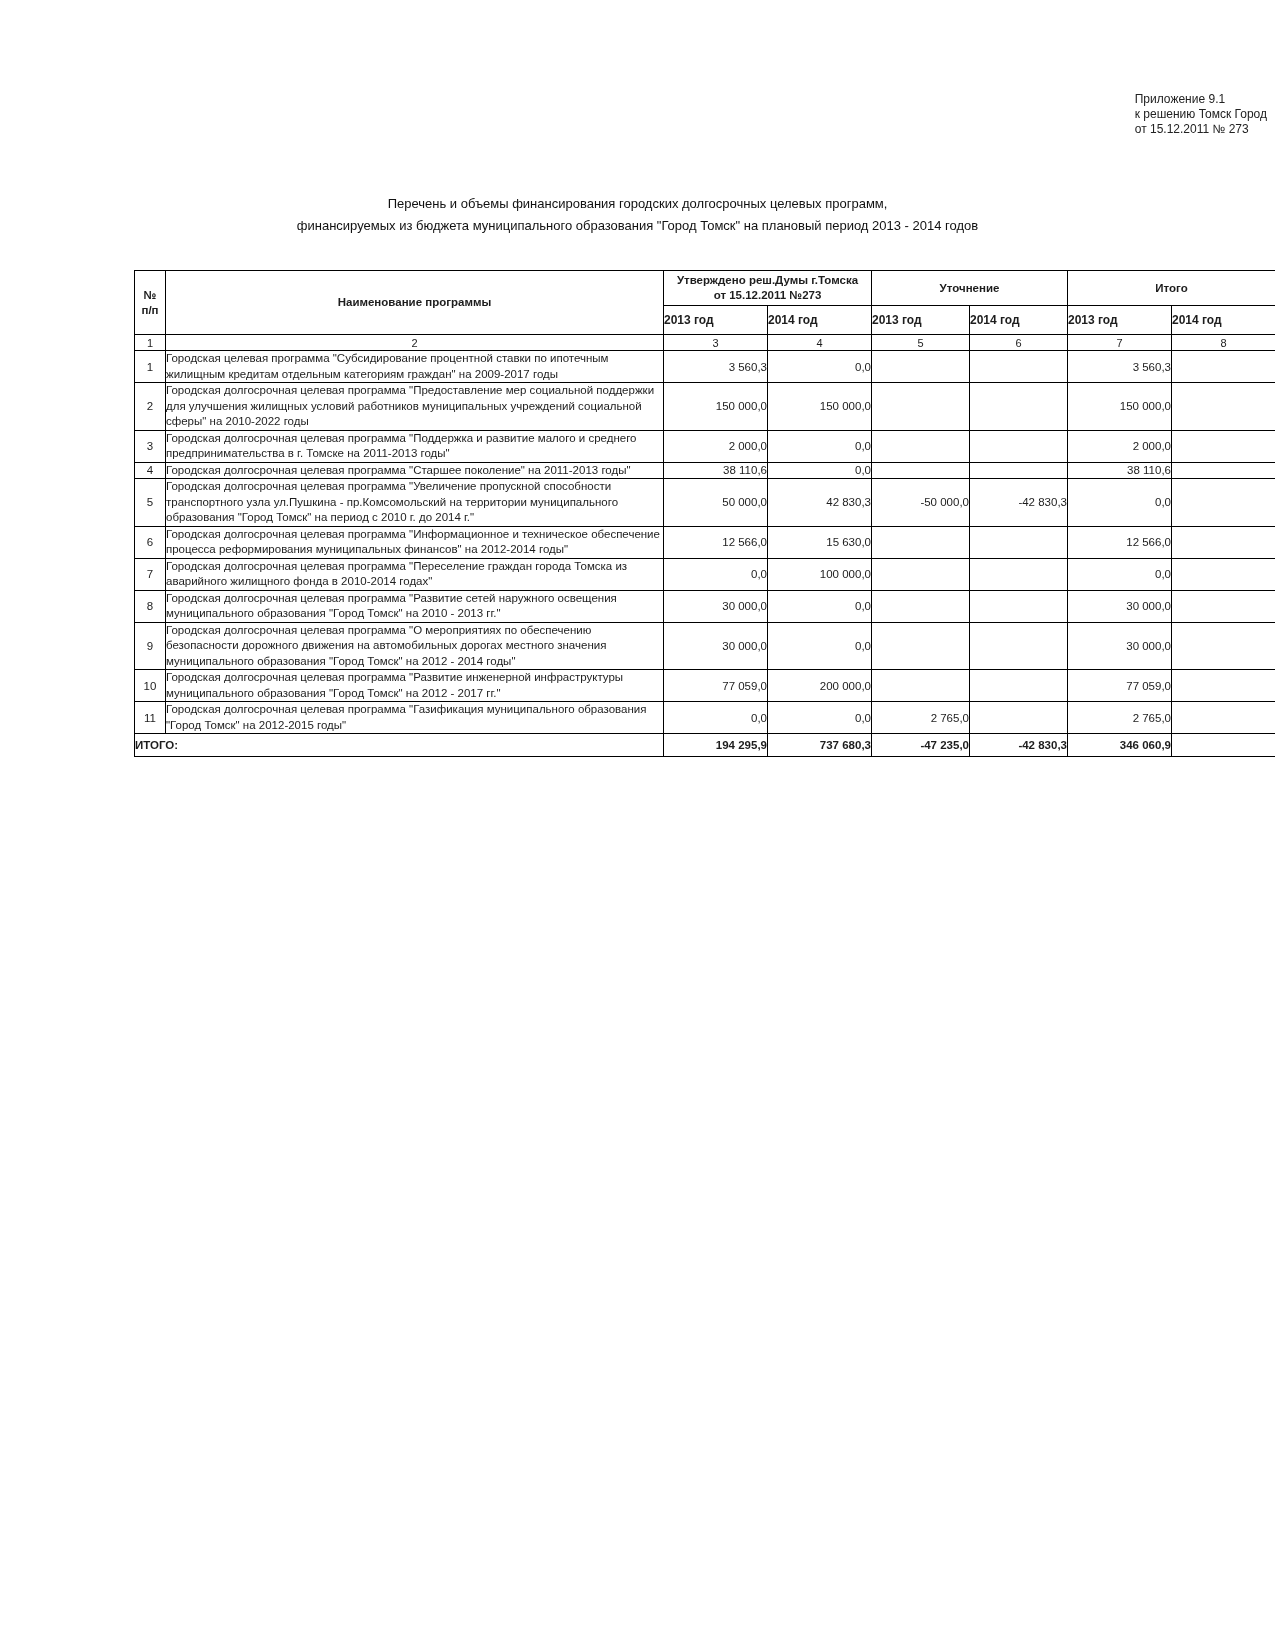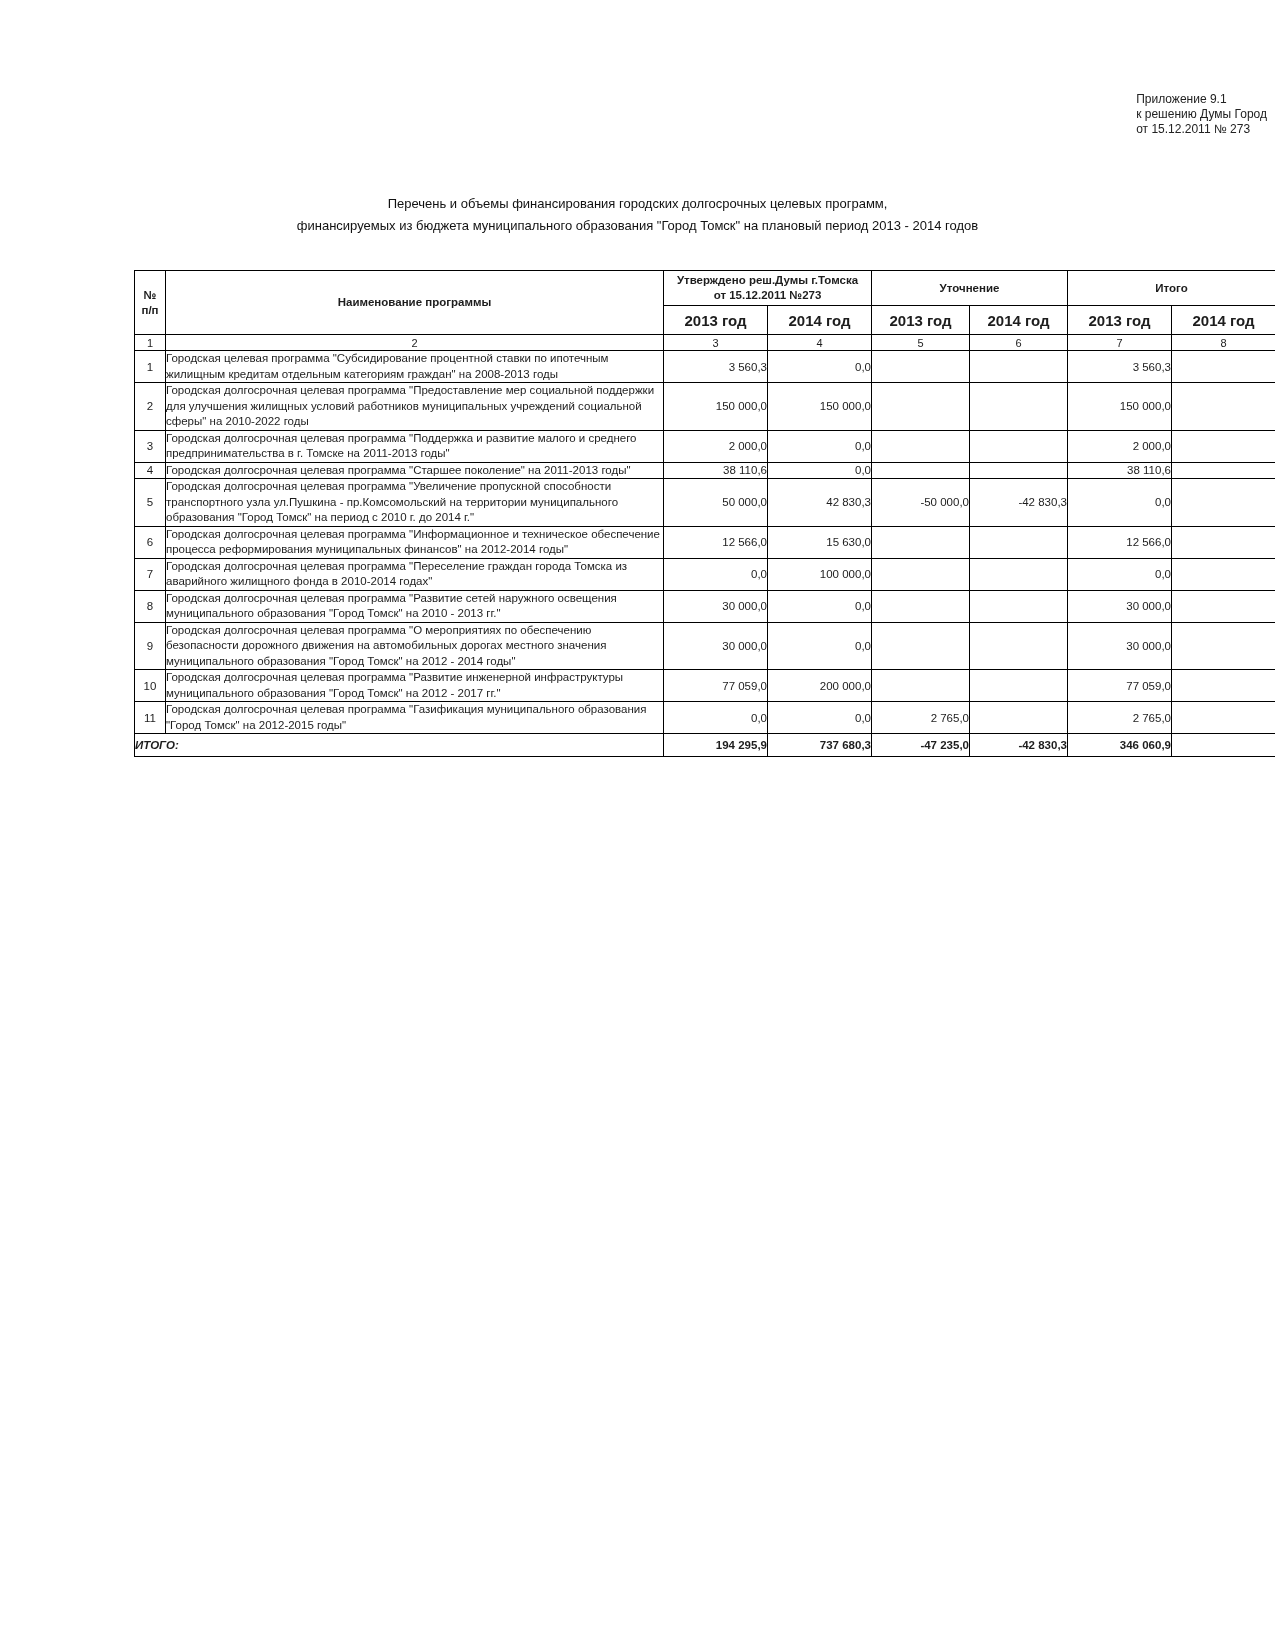--- a/index.html
+++ b/index.html
@@ -61,23 +61,23 @@
     padding: 0;
   }
   .hd {
     text-align: center;
     font-weight: bold;
     font-size: 11.5px;
     line-height: 15px;
     padding: 4px 3px;
   }
   .hd-small {
-    text-align: center;
+    text-align: left;
     font-weight: bold;
-    font-size: 15px;
+    font-size: 12px;
     padding: 5px 2px;
   }
   .numrow td {
     text-align: center;
     font-size: 11px;
     padding: 2px 0;
     height: 15px;
   }
   .c-no {
     text-align: center;
@@ -98,34 +98,33 @@
   }
   .total-row td {
     font-weight: bold;
     height: 22px;
   }
   .total-label {
     text-align: left;
     padding-left: 7px;
     font-weight: bold;
     font-size: 11.5px;
-    font-style: italic;
   }
   .w-no   { width: 30px; }
   .w-name { width: 498px; }
   .w-val  { width: 104px; }
   .w-val2 { width: 98px; }
   .w-val3 { width: 104px; }
 </style>
 </head>
 <body>
 
 <div class="doc-header">
   <div>Приложение 9.1</div>
-  <div>к решению Думы Город</div>
+  <div>к решению Томск Город</div>
   <div>от 15.12.2011 № 273</div>
 </div>
 
 <div class="doc-title">
   <span>Перечень и объемы финансирования городских долгосрочных целевых программ,</span>
   <span class="line2">финансируемых из бюджета муниципального образования "Город Томск" на плановый период 2013 - 2014 годов</span>
 </div>
 
 <div class="table-wrap">
   <table class="fin">
@@ -169,21 +168,21 @@
         <td>5</td>
         <td>6</td>
         <td>7</td>
         <td>8</td>
       </tr>
     </thead>
     <tbody>
 
       <tr>
         <td class="c-no">1</td>
-        <td class="c-name">Городская целевая программа  "Субсидирование процентной ставки по ипотечным жилищным кредитам отдельным категориям граждан" на 2008-2013 годы</td>
+        <td class="c-name">Городская целевая программа  "Субсидирование процентной ставки по ипотечным жилищным кредитам отдельным категориям граждан" на 2009-2017 годы</td>
         <td class="c-num">3 560,3</td>
         <td class="c-num">0,0</td>
         <td class="c-num"></td>
         <td class="c-num"></td>
         <td class="c-num">3 560,3</td>
         <td class="c-num"></td>
       </tr>
 
       <tr>
         <td class="c-no">2</td>

